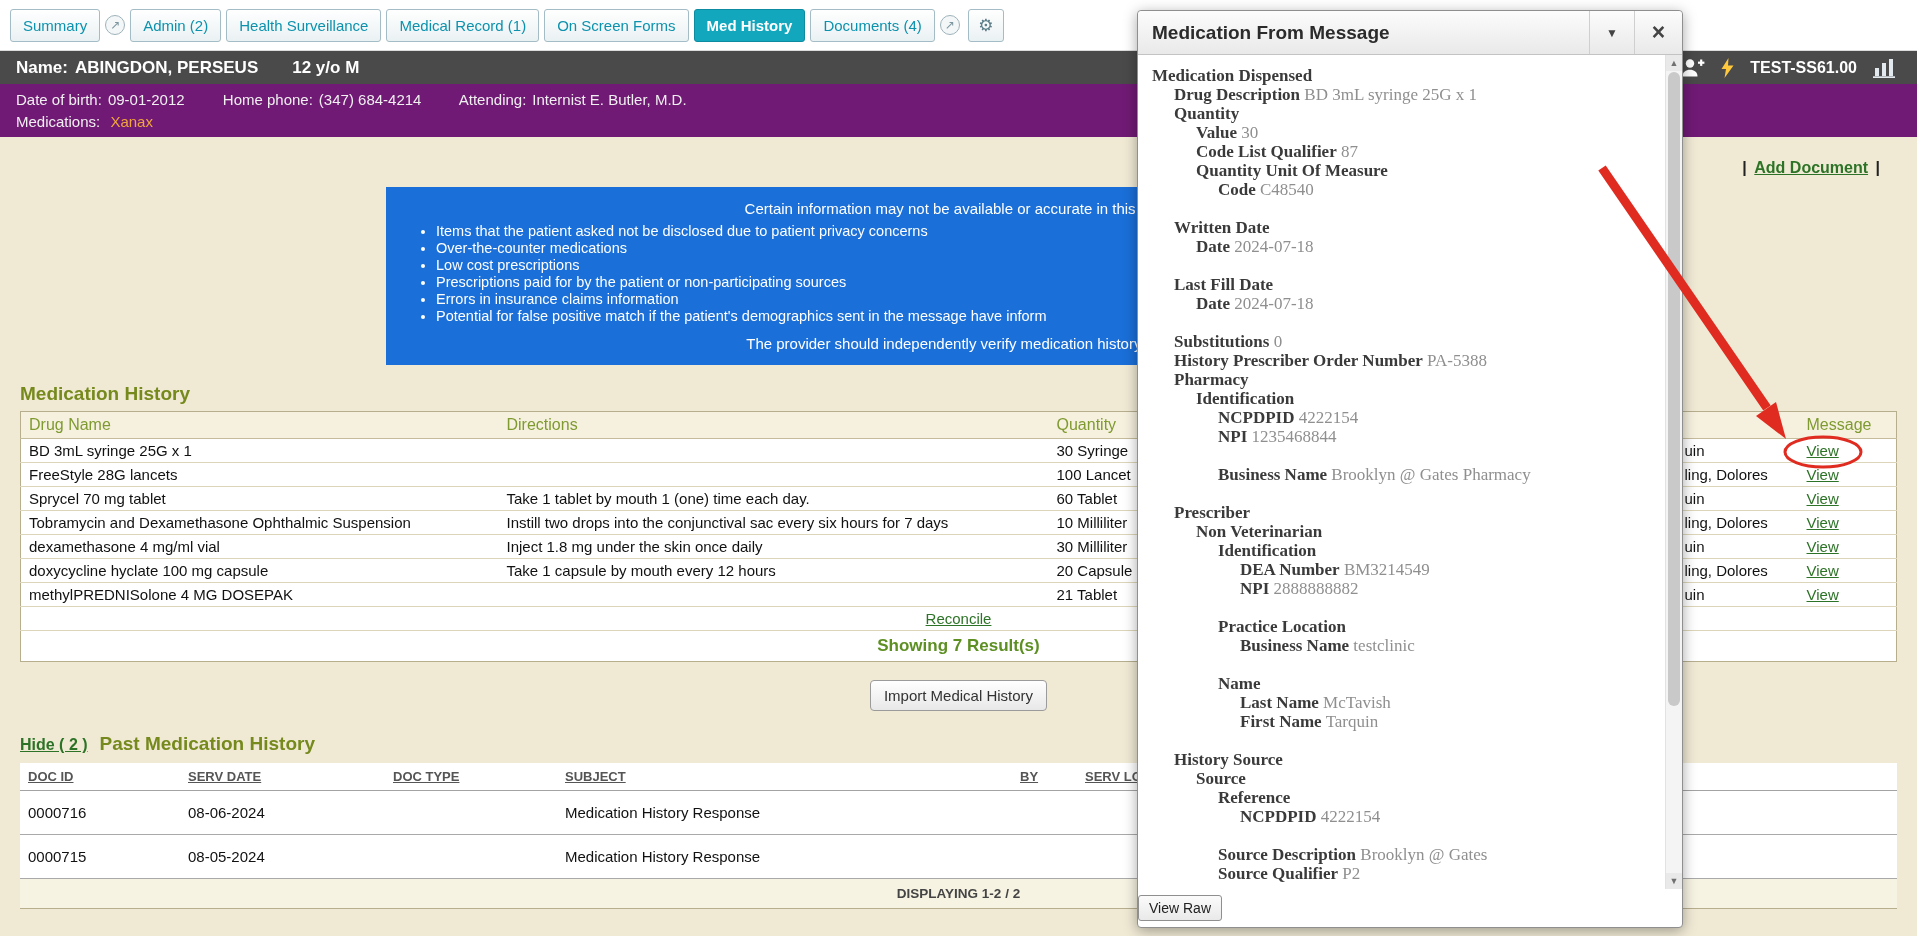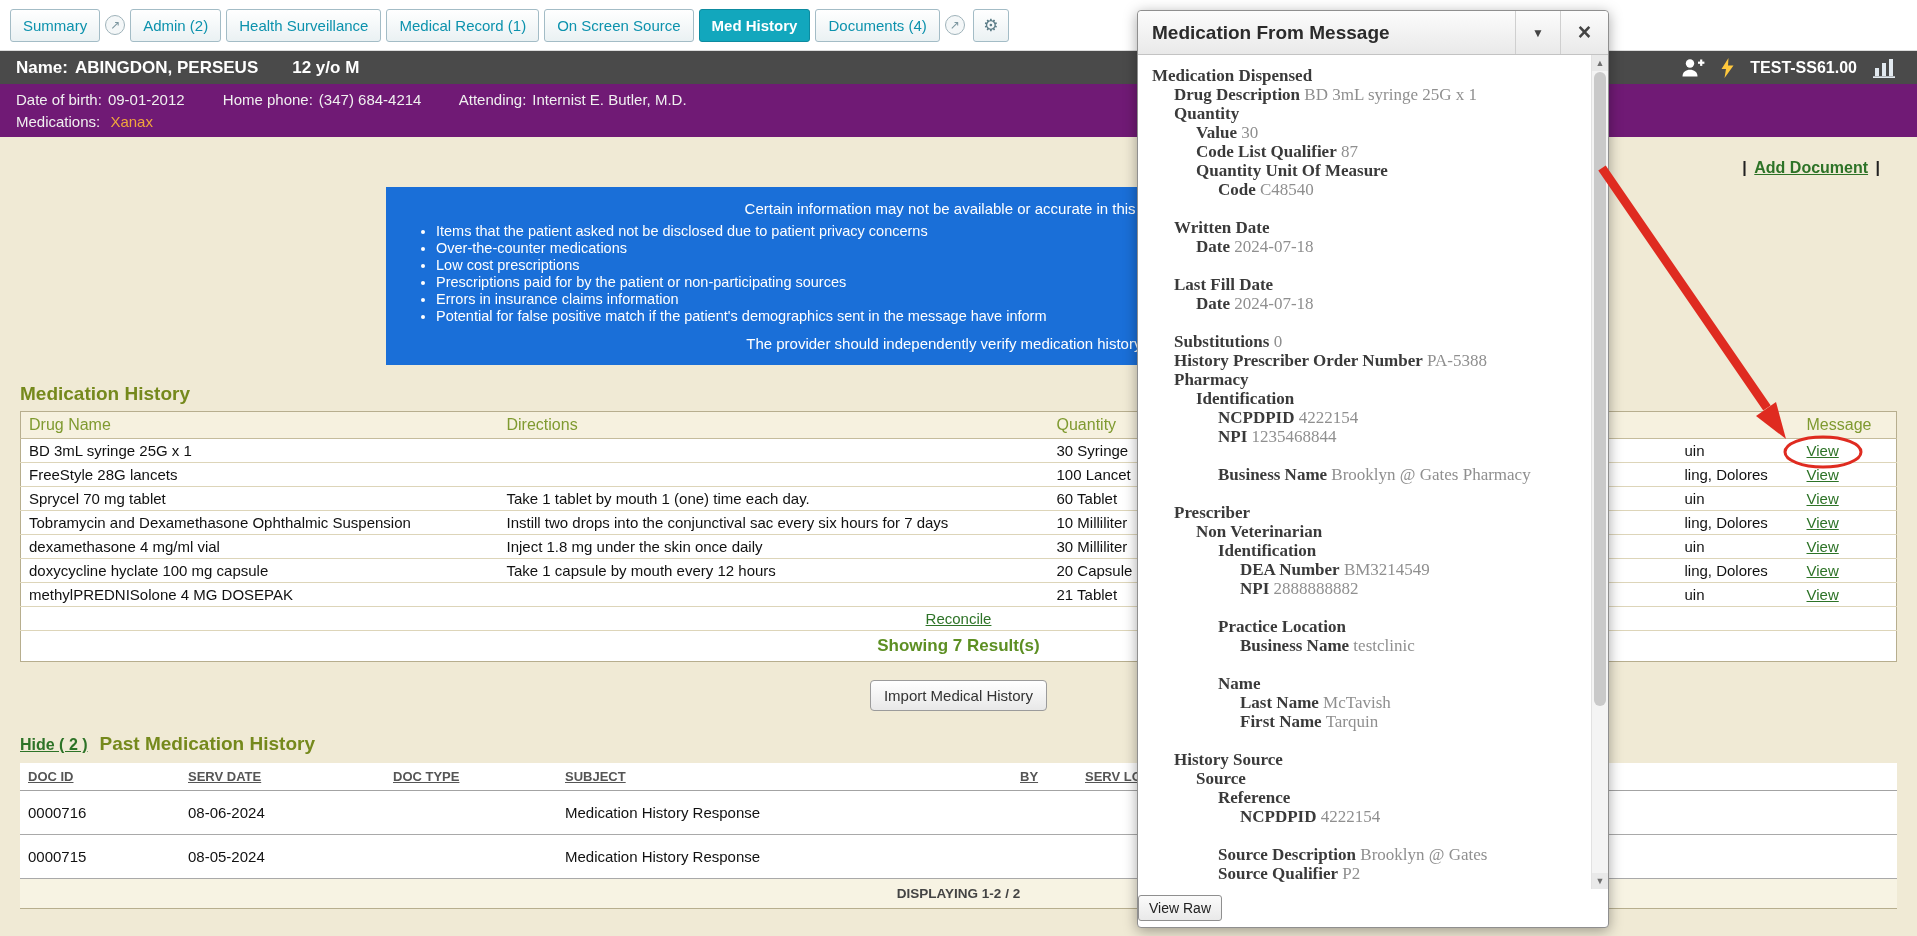--- a/index.html
+++ b/index.html
@@ -61,21 +61,21 @@
 
   .past-head { margin-top: 22px; display: flex; align-items: baseline; gap: 12px; font-size: 16px; }
   .past-table { width: 100%; margin-top: 8px; border-collapse: collapse; font-size: 15px; table-layout: fixed; }
   .past-table thead th { text-align: left; color: #555; font-size: 13px; font-weight: bold; text-decoration: underline;
                          padding: 6px 8px; background: #fff; border-bottom: 1px solid #a3a3a3; cursor: pointer; }
   .past-table tbody td { background: #fff; padding: 0 8px; height: 44px; vertical-align: middle; border-bottom: 1px solid #a9a9a9; color: #111; white-space: nowrap; overflow: hidden; }
   .past-table tfoot td { text-align: center; padding: 7px 0; font-size: 13.5px; font-weight: bold; color: #444;
                          background: #f7f3e3; border-bottom: 1px solid #b7ae8e; }
 
   
-  .modal { position: absolute; left: 1137px; top: 10px; width: 472px; height: 918px; background: #fff; border: 1px solid #8f8f8f;
+  .modal { position: absolute; left: 1137px; top: 10px; width: 546px; height: 918px; background: #fff; border: 1px solid #8f8f8f;
            border-radius: 4px; box-shadow: 0 3px 14px rgba(0,0,0,.35); z-index: 30; display: flex; flex-direction: column; }
   .modal-head { height: 44px; display: flex; align-items: center; background: linear-gradient(#fcfcfc, #e9e9e9);
                 border-bottom: 1px solid #c3c3c3; border-radius: 4px 4px 0 0; flex: 0 0 44px; }
   .modal-title { font-size: 19px; font-weight: bold; color: #2b2b2b; padding-left: 14px; flex: 1; }
   .mh-btn { width: 45px; height: 100%; border: none; border-left: 1px solid #cfcfcf; background: transparent; font-size: 12px; color: #444; cursor: pointer; }
   .mh-btn.close { font-size: 23px; font-weight: bold; width: 48px; }
   .modal-body { position: relative; flex: 1; overflow: hidden; }
   .modal-text { position: absolute; top: 0; left: 0; right: 17px; bottom: 0; padding: 11px 4px 0 14px;
                 font-family: Liberation Serif, serif; font-size: 17px; line-height: 19px; white-space: pre; overflow: hidden; }
   .mline { min-height: 19px; }
@@ -97,21 +97,21 @@
 
 <div id="app">
 
   <div class="tabbar">
     <div class="tabs">
         <div class="tab">Summary</div>
         <span class="popout">↗</span>
         <div class="tab">Admin (2)</div>
         <div class="tab">Health Surveillance</div>
         <div class="tab">Medical Record (1)</div>
-        <div class="tab">On Screen Source</div>
+        <div class="tab">On Screen Forms</div>
         <div class="tab tab-active">Med History</div>
         <div class="tab">Documents (4)</div>
         <span class="popout">↗</span>
       </div>
     <button class="gear-btn">
       <span>⚙</span>
     </button>
   </div>
 
   <div class="bar1">

